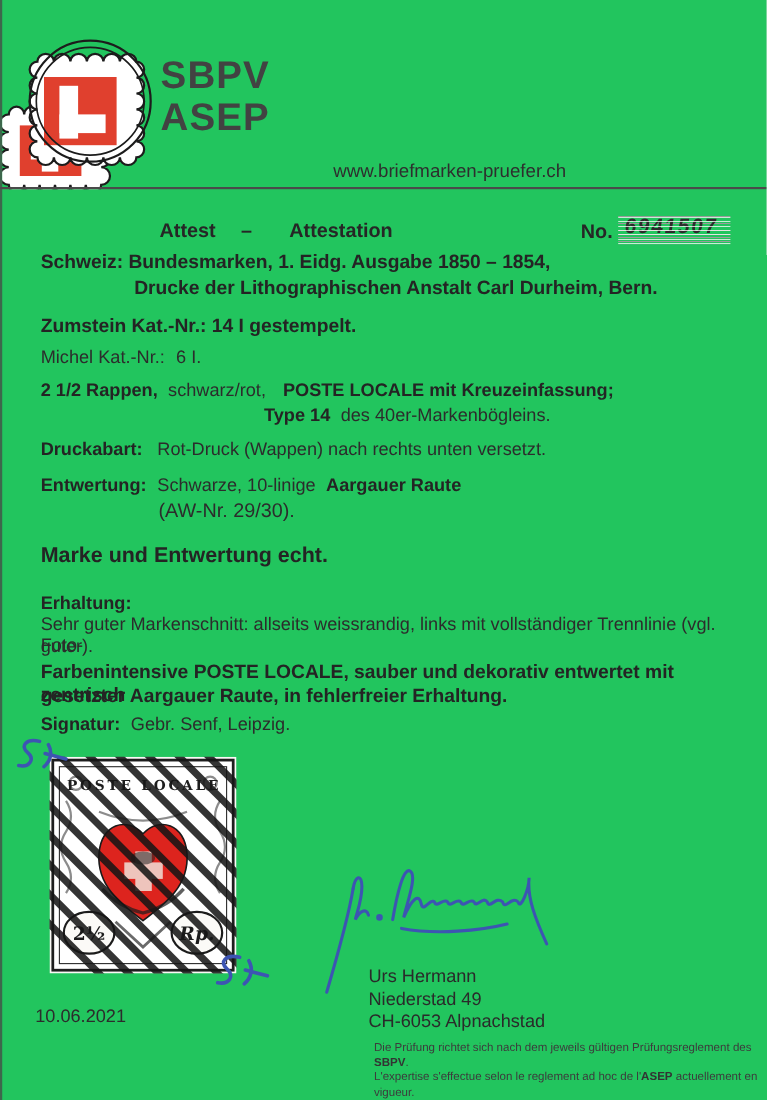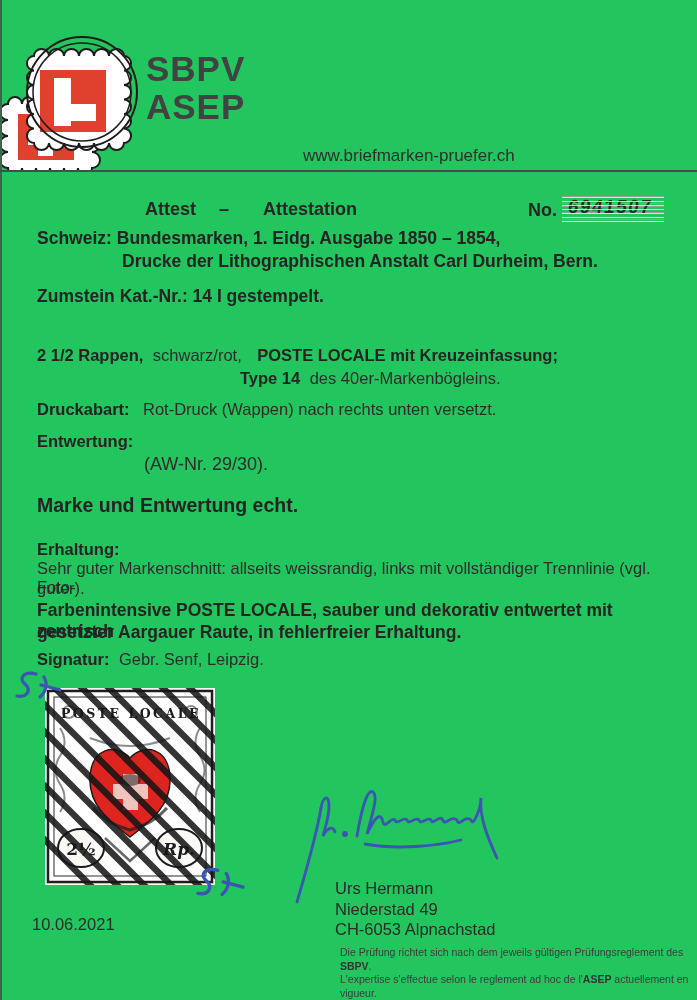--- a/index.html
+++ b/index.html
@@ -97,38 +97,46 @@
   <div class="abs no-box">
     <span class="no-num">6941507</span>
     <span class="no-overlay"></span>
   </div>
 
   <div class="row b17" style="top:228px;">Schweiz: Bundesmarken, 1. Eidg. Ausgabe 1850 – 1854,</div>
   <div class="abs b17" style="left:122px;top:251px;">Drucke der Lithographischen Anstalt Carl Durheim, Bern.</div>
 
   <div class="row b17" style="top:286px;">Zumstein Kat.-Nr.: 14 I gestempelt.</div>
 
+  <div class="row r16" style="top:316px;">
+    <span>Michel Kat.-Nr.:</span>
+    <span class="val-col" style="left:123px;">6 I.</span>
+  </div>
 
   <div class="row" style="top:346px;white-space:nowrap;">
     <span class="b16">2 1/2 Rappen,</span>
     <span class="r16 gap-sm">schwarz/rot,</span>
     <span class="b16 gap">POSTE LOCALE mit Kreuzeinfassung;</span>
   </div>
   <div class="abs" style="left:240px;top:369px;white-space:nowrap;text-align:center;">
     <span class="b16">Type 14</span>
     <span class="r16 gap-sm">des 40er-Markenbögleins.</span>
   </div>
 
   <div class="row" style="top:400px;">
     <span class="b16">Druckabart:</span>
     <span class="val-col r16">Rot-Druck (Wappen) nach rechts unten versetzt.</span>
   </div>
 
   <div class="row" style="top:432px;">
     <span class="b16">Entwertung:</span>
+    <span class="val-col">
+      <span class="r16">Schwarze, 10-linige</span>
+      <span class="b16 gap-sm">Aargauer Raute</span>
+    </span>
   </div>
   <div class="abs small-note" style="left:144px;top:454px;">(AW-Nr. 29/30).</div>
 
   <div class="row verdict" style="top:494px;">Marke und Entwertung echt.</div>
 
   <div class="row b16" style="top:540px;">Erhaltung:</div>
   <div class="row r16" style="top:559px;">Sehr guter Markenschnitt: allseits weissrandig, links mit vollständiger Trennlinie (vgl. Foto-</div>
   <div class="row r16" style="top:579px;">guter).</div>
 
   <div class="row b17" style="top:600px;">Farbenintensive POSTE LOCALE, sauber und dekorativ entwertet mit zentrisch</div>

